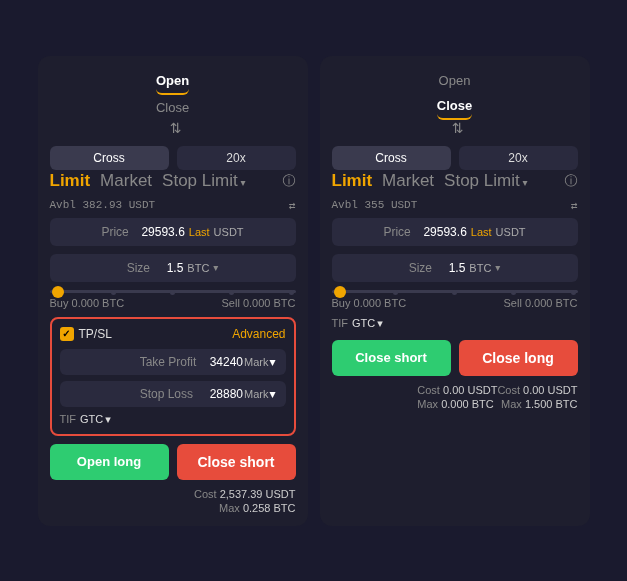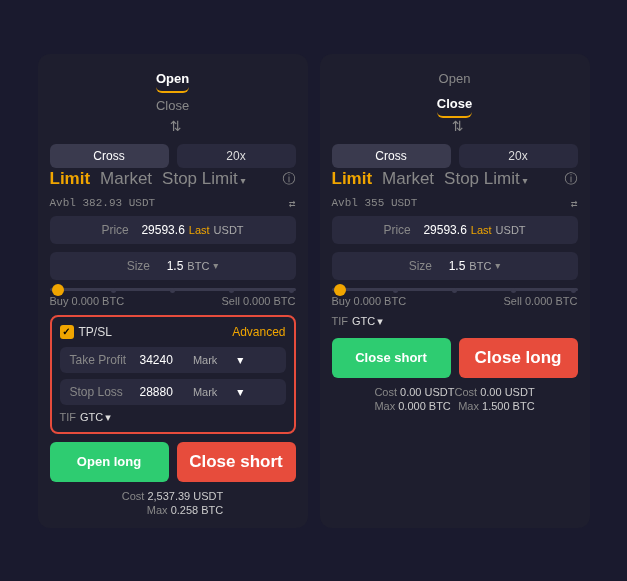--- a/index.html
+++ b/index.html
@@ -226,34 +226,34 @@
       font-size: 12px;
       cursor: pointer;
       text-align: center;
     }
     .tpsl-input {
       background: #2a2a3e;
       border-radius: 6px;
       padding: 6px 10px;
       display: flex;
       align-items: center;
-      justify-content: flex-start;
+      justify-content: flex-end;
       margin-bottom: 6px;
     }
     .tpsl-input .tp-label {
       color: #888;
       font-size: 12px;
       min-width: 70px;
     }
     .tpsl-input .tp-value {
       color: #fff;
       font-size: 12px;
       display: flex;
       align-items: center;
-      gap: 20px;
+      gap: 1px;
     }
     .tpsl-input .tp-value .mark-tag {
       color: #aaa;
       font-size: 11px;
     }
     .tif-row {
       display: flex;
       align-items: center;
       font-size: 11px;
       color: #888;
@@ -298,27 +298,27 @@
       font-weight: 600;
       cursor: pointer;
     }
     .btn-short {
       flex: 1;
       background: #e74c3c;
       color: #fff;
       border: none;
       border-radius: 6px;
       padding: 10px 0;
-      font-size: 17px;
+      font-size: 14px;
       font-weight: 600;
       cursor: pointer;
     }
     .cost-row {
       display: flex;
-      justify-content: center;
+      justify-content: flex-end;
       font-size: 11px;
       color: #888;
     }
     .cost-row .cost-item {
       display: flex;
       flex-direction: column;
       gap: 2px;
     }
     .cost-row .cost-val {
       color: #ccc;

